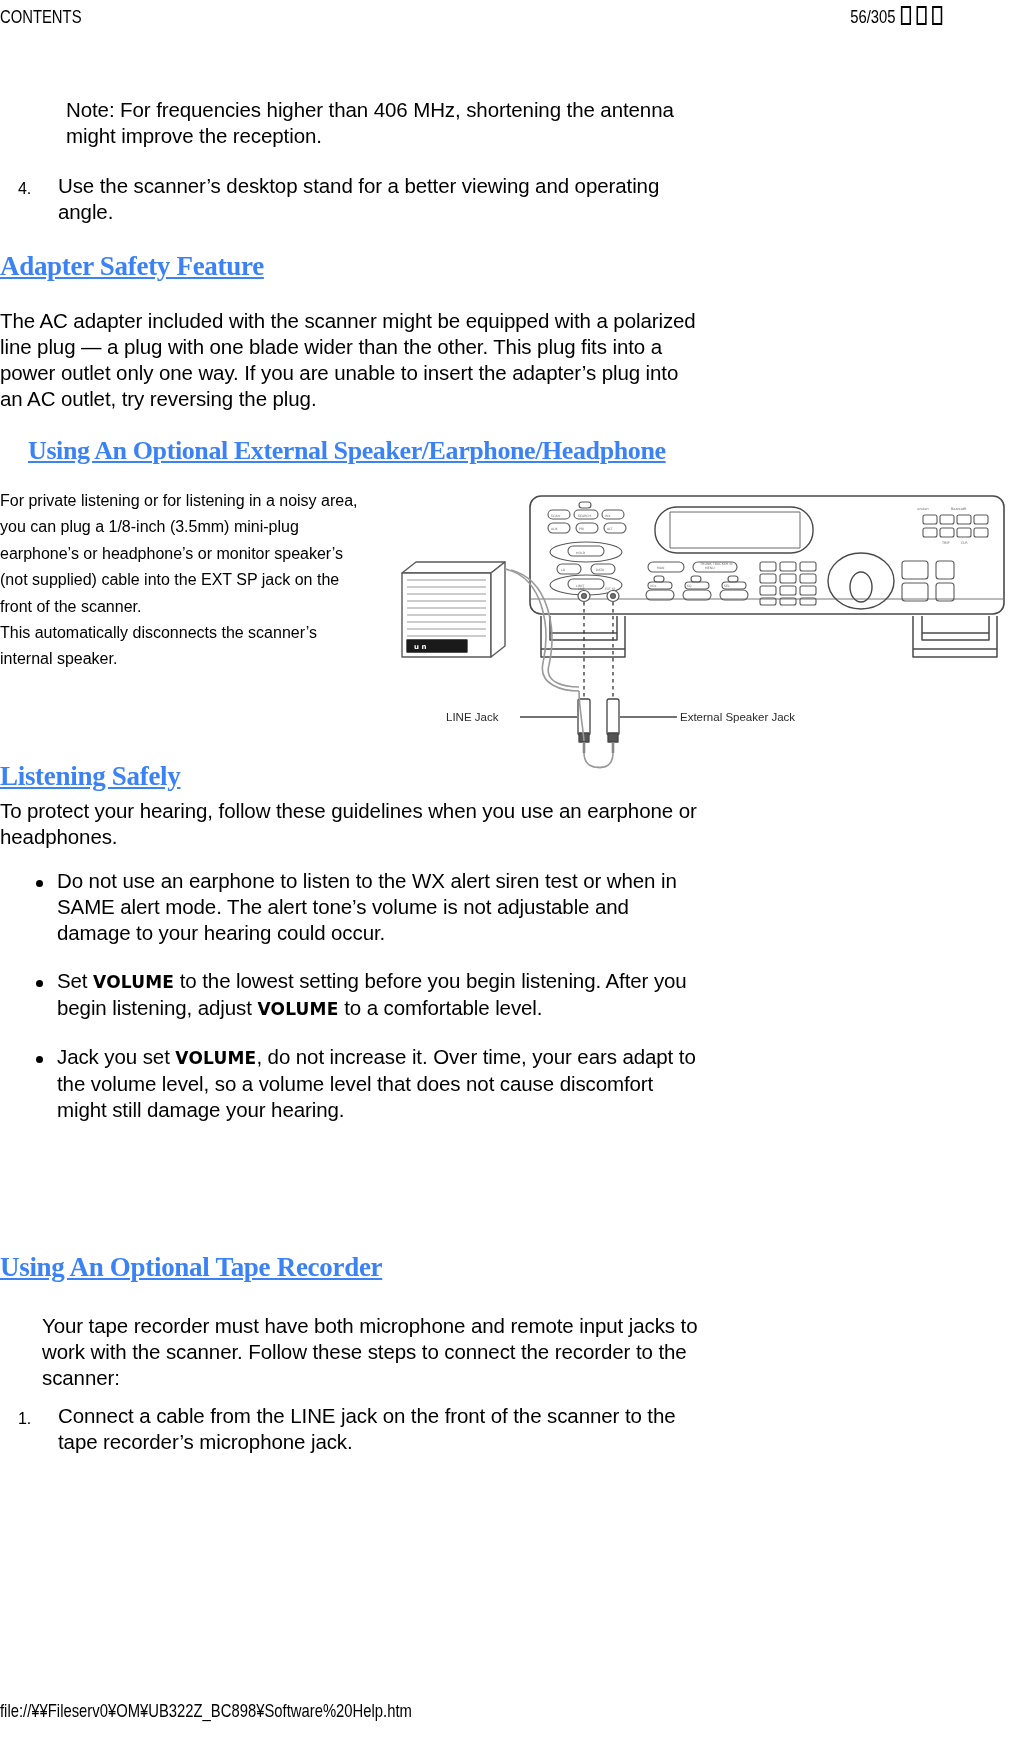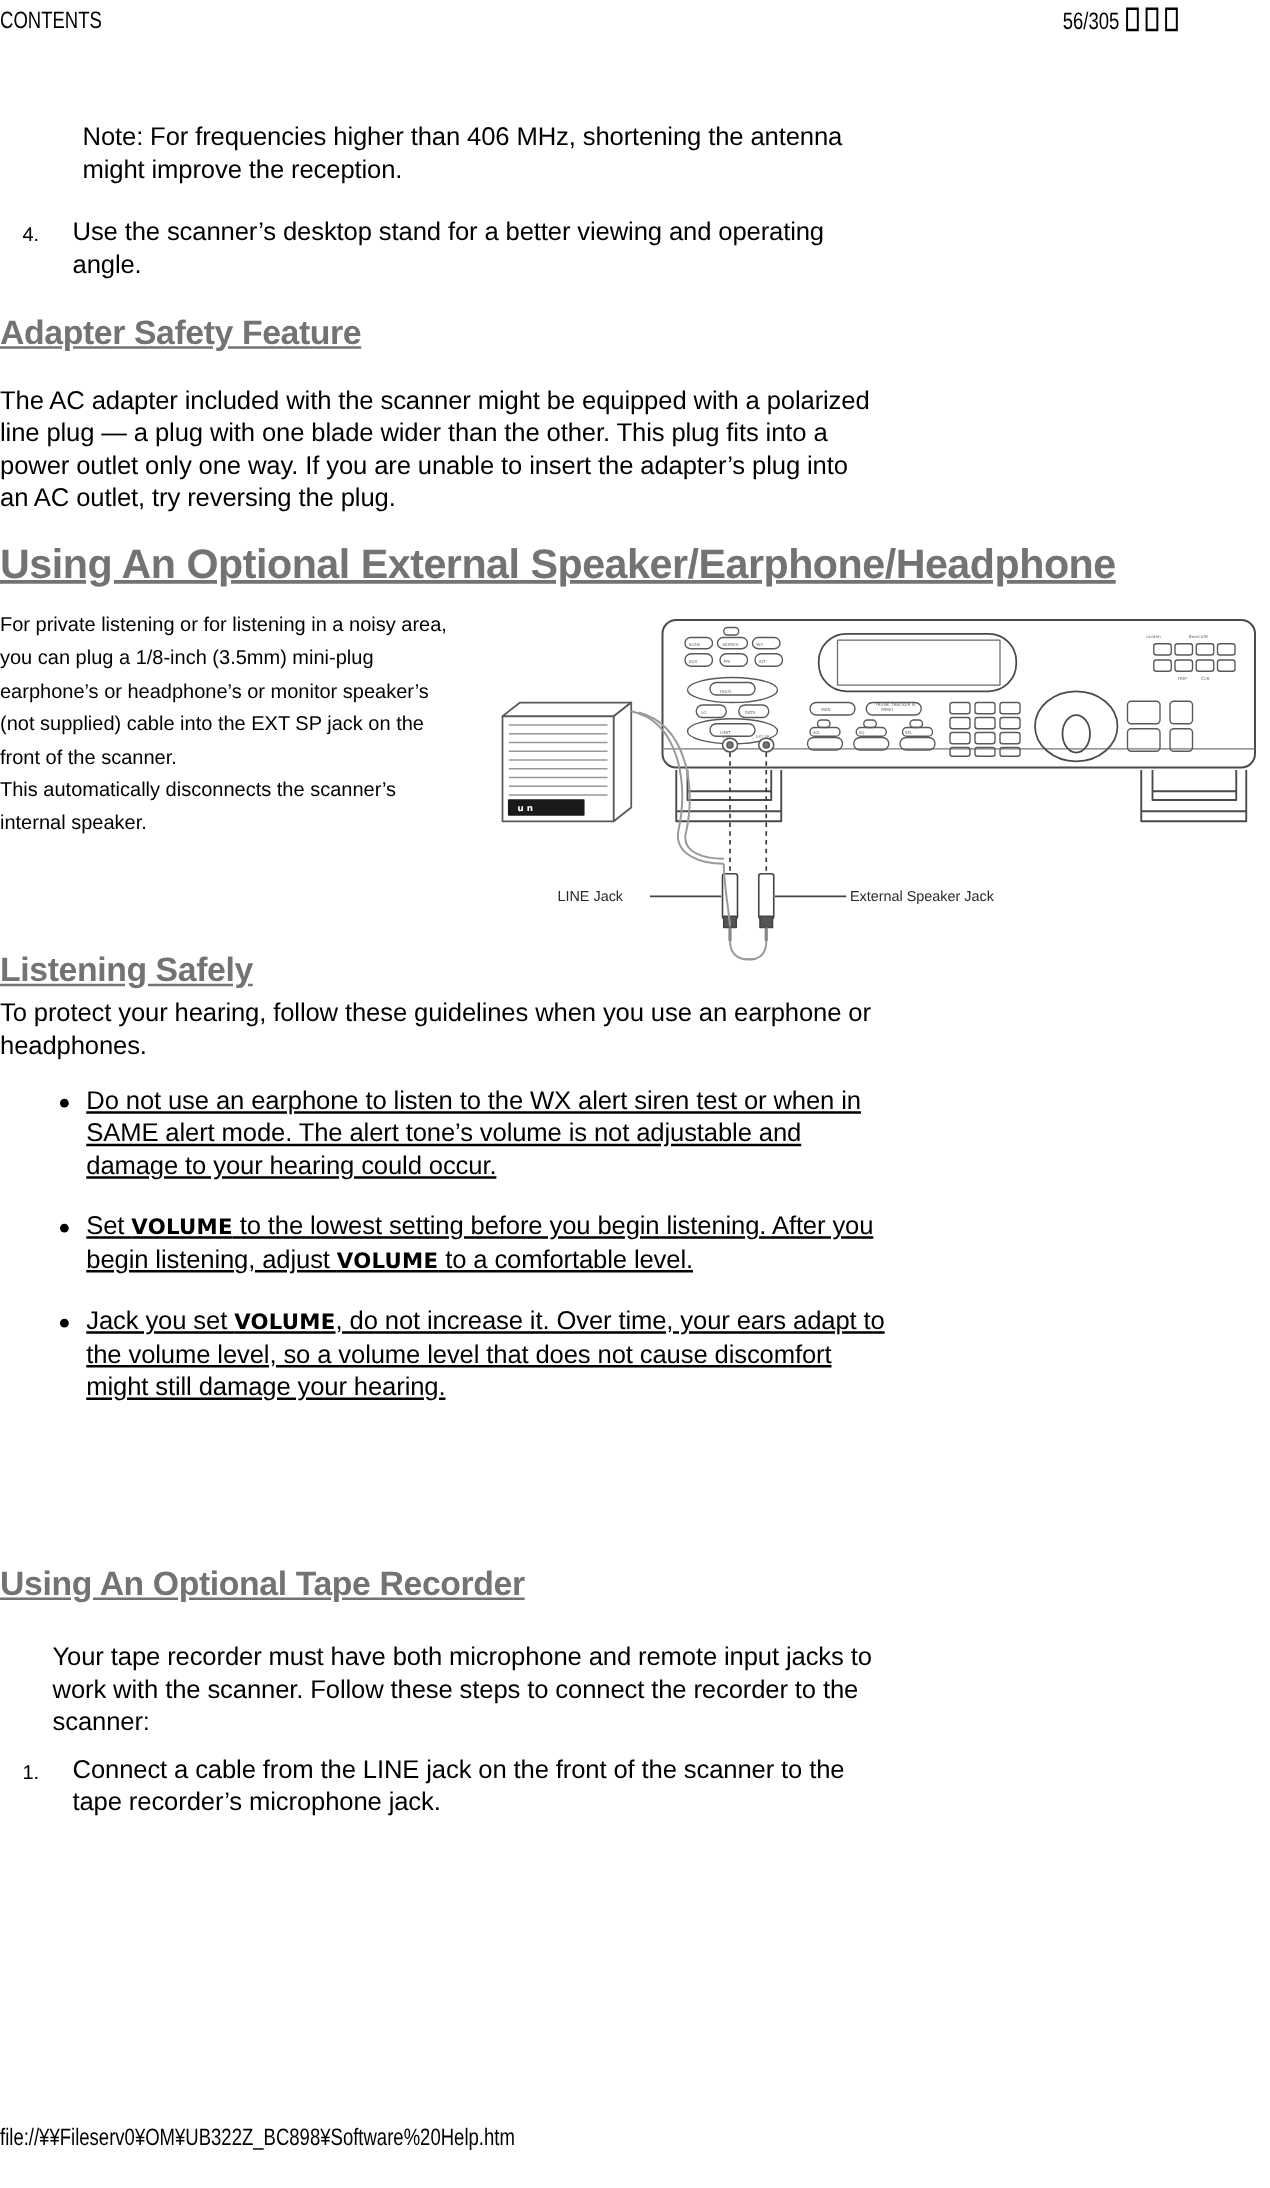--- a/index.html
+++ b/index.html
@@ -88,32 +88,32 @@
     flex: 0 0 40px;
     font-size: 16px;
     font-variant: small-caps;
     padding-top: 3px;
   }
   .num-body { flex: 1; }
 
   
   .heading-link {
     position: absolute;
-    font-family: Liberation Sans, sans-serif;
+    font-family: Liberation Serif, serif;
     font-weight: bold;
     font-size: 27px;
     line-height: 32px;
-    color: #737373;
+    color: #3b82f6;
     text-decoration: underline;
     white-space: nowrap;
     letter-spacing: -0.3px;
     cursor: pointer;
   }
   #heading-adapter { left: 0px; top: 192px; }
-  #heading-speaker { left: 0px; top: 377px; font-size: 33px; letter-spacing: -0.4px; }
+  #heading-speaker { left: 0px; top: 377px; font-size: 26px; letter-spacing: -0.4px; padding-left: 28px; }
   #heading-listening { left: 0px; top: 685px; margin-top: 17px; }
   #heading-tape { left: 0px; top: 1193px; }
 
   
   #para-adapter {
     position: absolute;
     left: 0px;
     top: 250px;
     width: 700px;
   }
@@ -134,24 +134,23 @@
   #para-listening {
     position: absolute;
     left: 0px;
     top: 740px;
     width: 700px;
   }
 
   
   #bullet-list {
     position: absolute;
-    left: 12px;
+    left: 0px;
     top: 810px;
     width: 700px;
-    text-decoration: underline;
   }
   .bullet-row {
     display: flex;
     margin-bottom: 22px;
   }
   .bullet-marker {
     width: 57px;
     flex: 0 0 57px;
     text-align: left;
     padding-left: 36px;

